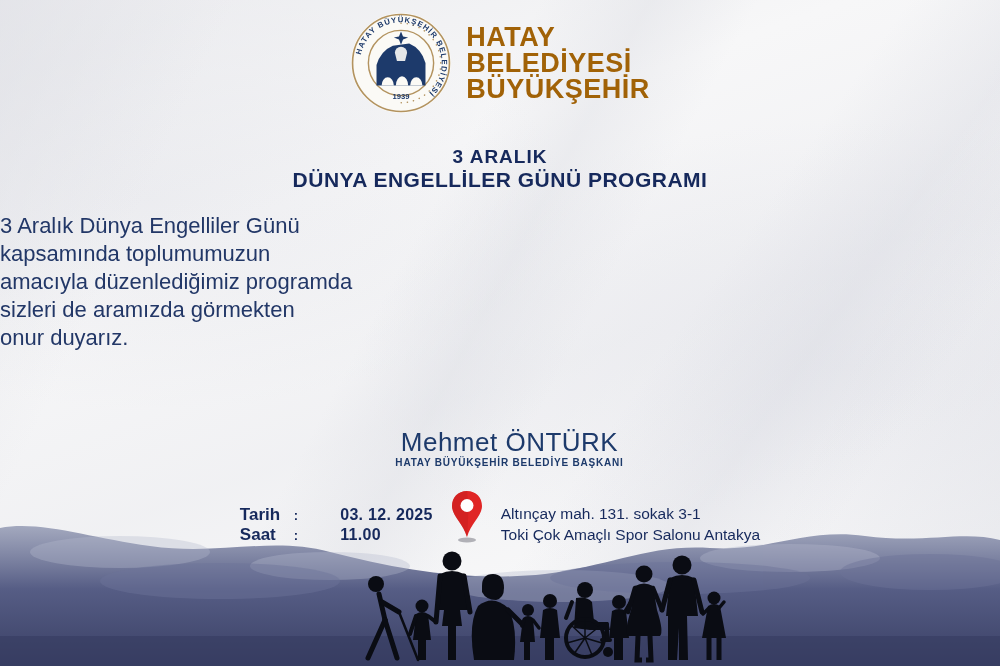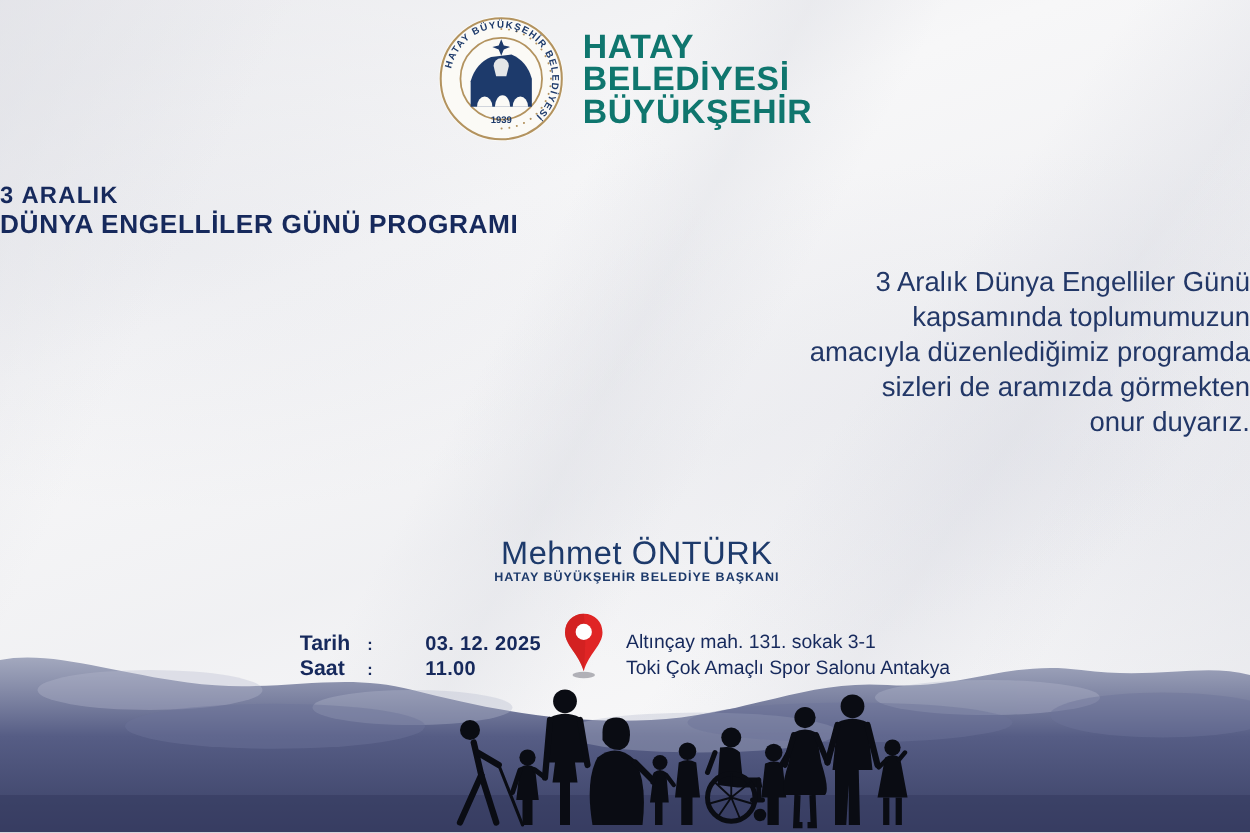--- a/index.html
+++ b/index.html
@@ -27,36 +27,36 @@
   }
   .poster{position:absolute;inset:0;}
 
   
   .logo-row{
     position:absolute;top:12px;left:0;right:0;
     display:flex;justify-content:center;align-items:center;gap:14px;
   }
   .seal{width:102px;height:102px;flex:0 0 auto;}
   .wordmark{
-    color:#0f766e;font-weight:800;font-size:27px;line-height:26px;
+    color:#a16207;font-weight:800;font-size:27px;line-height:26px;
     letter-spacing:.5px;text-align:left;
   }
 
   
   .event-title{
-    position:absolute;top:146px;left:0;right:0;text-align:left;
+    position:absolute;top:146px;left:0;right:0;text-align:center;
     color:#16295c;font-weight:800;
   }
   .event-title .l1{font-size:19px;letter-spacing:1px;line-height:22px;}
   .event-title .l2{font-size:21px;letter-spacing:.5px;line-height:24px;}
 
   
   .invite{
-    position:absolute;top:212px;left:0;right:0;text-align:right;
-    color:#223767;font-size:22px;line-height:28px;font-weight:400;margin-left:36px;
+    position:absolute;top:212px;left:0;right:0;text-align:left;
+    color:#223767;font-size:22px;line-height:28px;font-weight:400;
   }
 
   
   .signer{position:absolute;top:428px;left:0;right:0;text-align:center;color:#1d3a6b;margin-left:19px;}
   .signer .name{font-size:26px;line-height:28px;font-weight:500;letter-spacing:.5px;}
   .signer .role{font-size:10px;font-weight:700;letter-spacing:.8px;margin-top:1px;}
 
   
   .info-row{
     position:absolute;top:489px;left:0;right:0;

